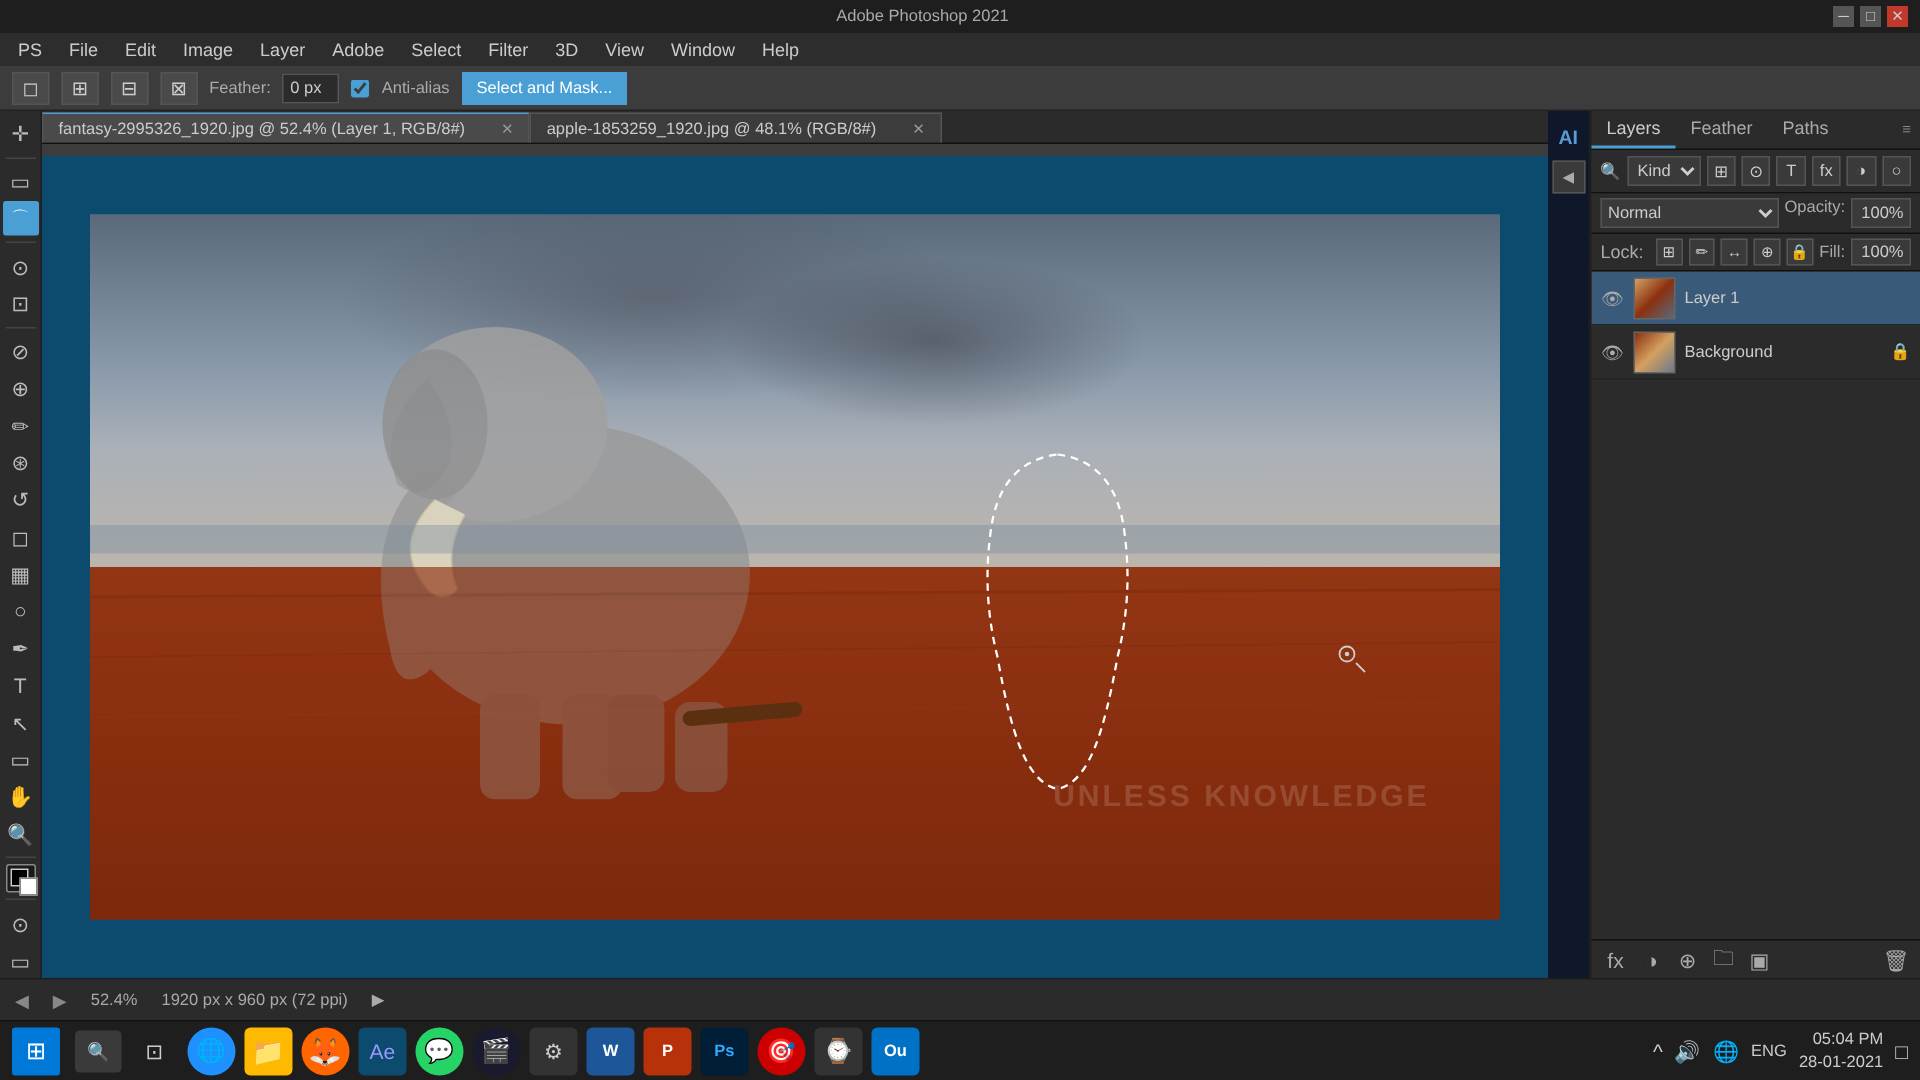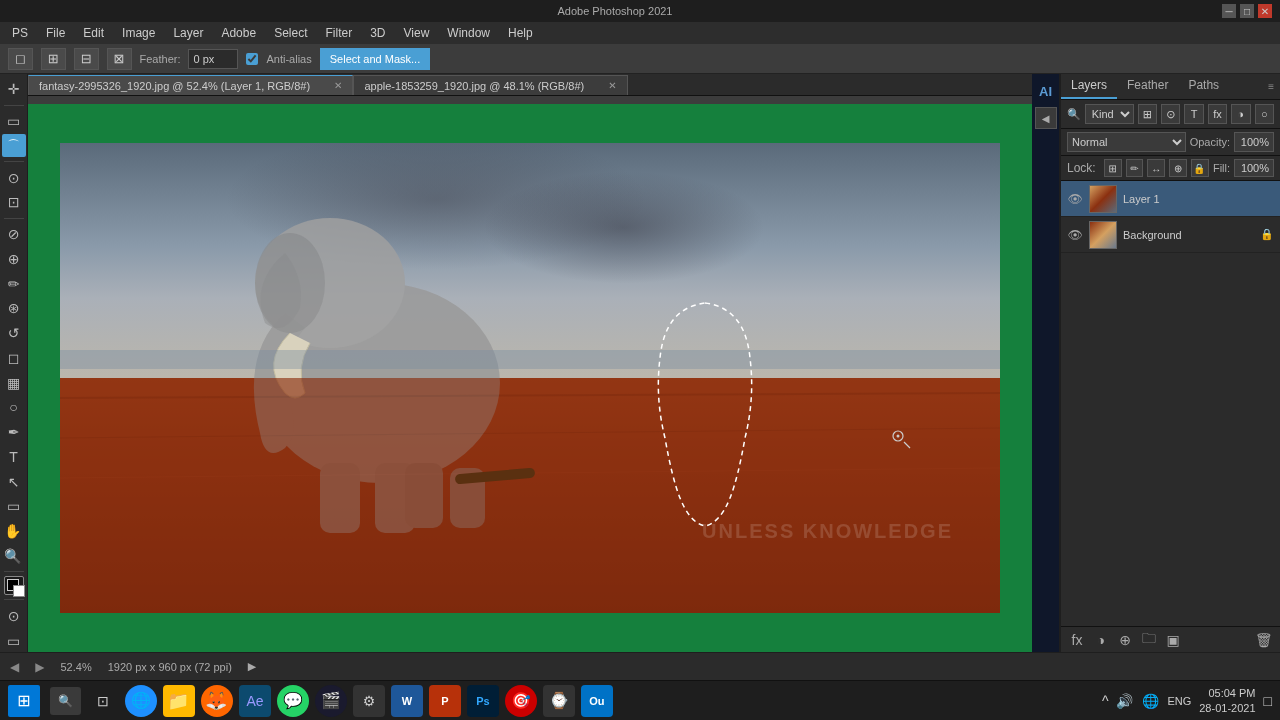--- a/index.html
+++ b/index.html
@@ -68,21 +68,21 @@
       padding: 2px 6px;
       font-size: 11px;
       cursor: pointer;
       height: 22px;
     }
     .opt-label { font-size: 11px; color: #aaa; }
     .opt-input {
       background: #2b2b2b;
       border: 1px solid #555;
       color: #ccc;
-      width: 50px;
+      width: 38px;
       height: 20px;
       font-size: 11px;
       padding: 0 4px;
     }
     .opt-checkbox { width: 12px; height: 12px; accent-color: #4a9fd4; }
     .opt-select-mask {
       background: #4a9fd4;
       border: none;
       color: #fff;
       padding: 2px 10px;
@@ -155,21 +155,21 @@
     
     #canvas-wrapper {
       position: absolute;
       top: 30px;
       left: 0;
       right: 0;
       bottom: 0;
       display: flex;
       align-items: center;
       justify-content: center;
-      background: #15803d;
+      background: #0c4a6e;
     }
     #canvas-img {
       width: 940px;
       height: 470px;
       position: relative;
       overflow: hidden;
       background: linear-gradient(180deg, #6b7a8d 0%, #8a7060 50%, #8b3a1a 100%);
     }
 
     
@@ -276,21 +276,21 @@
       border: 1px solid #555;
       color: #ccc;
       display: flex; align-items: center; justify-content: center;
       cursor: pointer;
       font-size: 11px;
     }
 
     
     .layer-props-row {
       display: flex;
-      align-items: center;
+      align-items: flex-start;
       padding: 3px 6px;
       gap: 4px;
       background: #2b2b2b;
       border-bottom: 1px solid #111;
     }
     .blend-select {
       flex: 1;
       background: #3a3a3a;
       border: 1px solid #555;
       color: #ccc;

